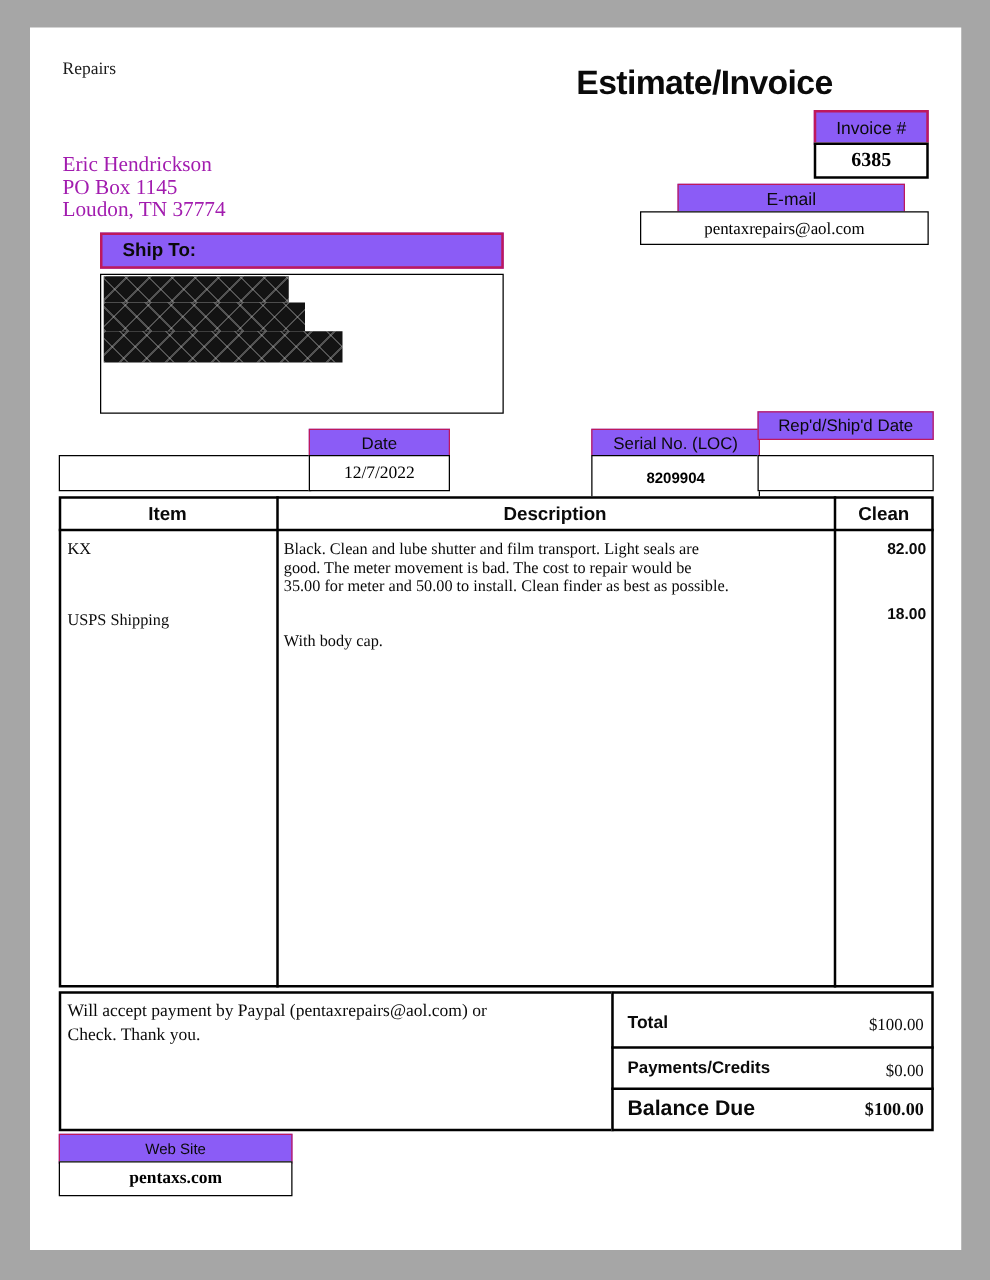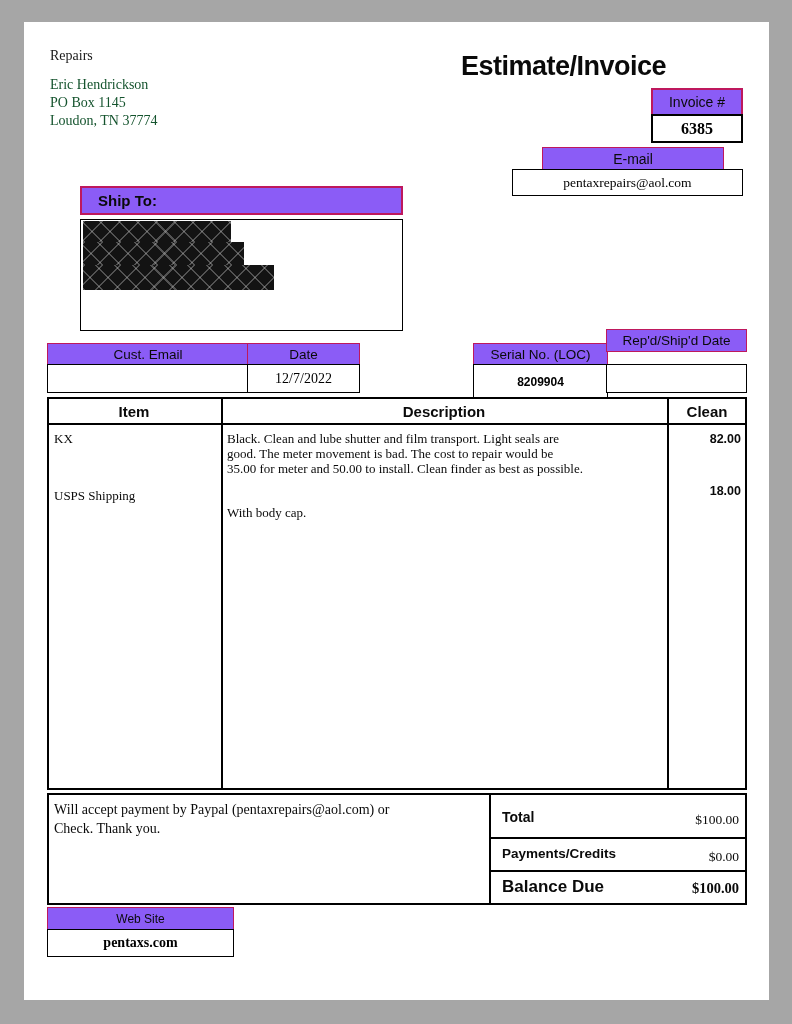--- a/index.html
+++ b/index.html
@@ -6,21 +6,21 @@
   html,body { width:792px; height:1024px; }
   body { background:#a6a6a6; font-family:"Liberation Sans", sans-serif; position:relative; }
   .page { position:absolute; left:24px; top:22px; width:745px; height:978px; background:#ffffff; }
   .abs { position:absolute; }
   .serif { font-family:"Liberation Serif", serif; }
   .sans { font-family:"Liberation Sans", sans-serif; }
   .pbox { position:absolute; background:#8b5cf6; border:2px solid #be185d; display:flex; align-items:center; justify-content:center; color:#0a0a0a; }
   .wbox { position:absolute; background:#fff; border:2px solid #000; display:flex; align-items:center; justify-content:center; }
   .thin { border-width:1.5px; }
   .biz-name { font-size:14px; color:#1a1a1a; }
-  .contact { font-size:14px; line-height:18px; color:#14532d; }
+  .contact { font-size:17px; line-height:18px; color:#a21caf;margin-top:47px; }
   .title { font-size:27px; font-weight:bold; letter-spacing:-0.5px; color:#0a0a0a; }
   .redact { position:absolute; background-color:#131313;
     background-image:
       repeating-linear-gradient(45deg, rgba(200,200,200,0.35) 0 1.5px, transparent 1.5px 13px),
       repeating-linear-gradient(135deg, rgba(200,200,200,0.35) 0 1.5px, transparent 1.5px 13px); }
   .tbl-outline { position:absolute; border:2px solid #000; background:#fff; }
   .vline { position:absolute; width:1.5px; background:#000; }
   .hline { position:absolute; height:2px; background:#000; }
   .col-hdr { position:absolute; font-weight:bold; font-size:15px; text-align:center; color:#0a0a0a; }
   .cell-serif { position:absolute; font-family:"Liberation Serif", serif; font-size:13px; white-space:nowrap; color:#0a0a0a; }
@@ -54,21 +54,20 @@
     </div>
 
   <div class="pbox" style="left:56px; top:164px; width:323px; height:29px; justify-content:flex-start; padding-left:16px; font-weight:bold; font-size:15px;">Ship To:</div>
   <div class="wbox thin" style="left:56px; top:197px; width:323px; height:112px;"></div>
   <div>
     <div class="redact" style="left:59px; top:199px; width:148px; height:21px;"></div>
     <div class="redact" style="left:59px; top:220px; width:161px; height:23px;"></div>
     <div class="redact" style="left:59px; top:243px; width:191px; height:25px;"></div>
   </div>
 
-  <div class="pbox thin" style="left:23px; top:321px; width:202px; height:23px; font-size:13.5px;">Cust. Email</div>
   <div class="pbox thin" style="left:223px; top:321px; width:113px; height:23px; font-size:13.5px;">Date</div>
   <div class="wbox thin" style="left:23px; top:342px; width:202px; height:29px;"></div>
   <div class="wbox thin" style="left:223px; top:342px; width:113px; height:29px;">
       <span class="serif" style="font-size:14px;">12/7/2022</span>
     </div>
 
   <div class="pbox thin" style="left:449px; top:321px; width:135px; height:23px; font-size:13.5px;">Serial No. (LOC)</div>
   <div class="pbox thin" style="left:582px; top:307px; width:141px; height:23px; font-size:13.5px;">Rep'd/Ship'd Date</div>
   <div class="wbox thin" style="left:449px; top:342px; width:135px; height:35px;text-align:center;">
       <span class="sans" style="font-weight:bold; font-size:12px;">8209904</span>

